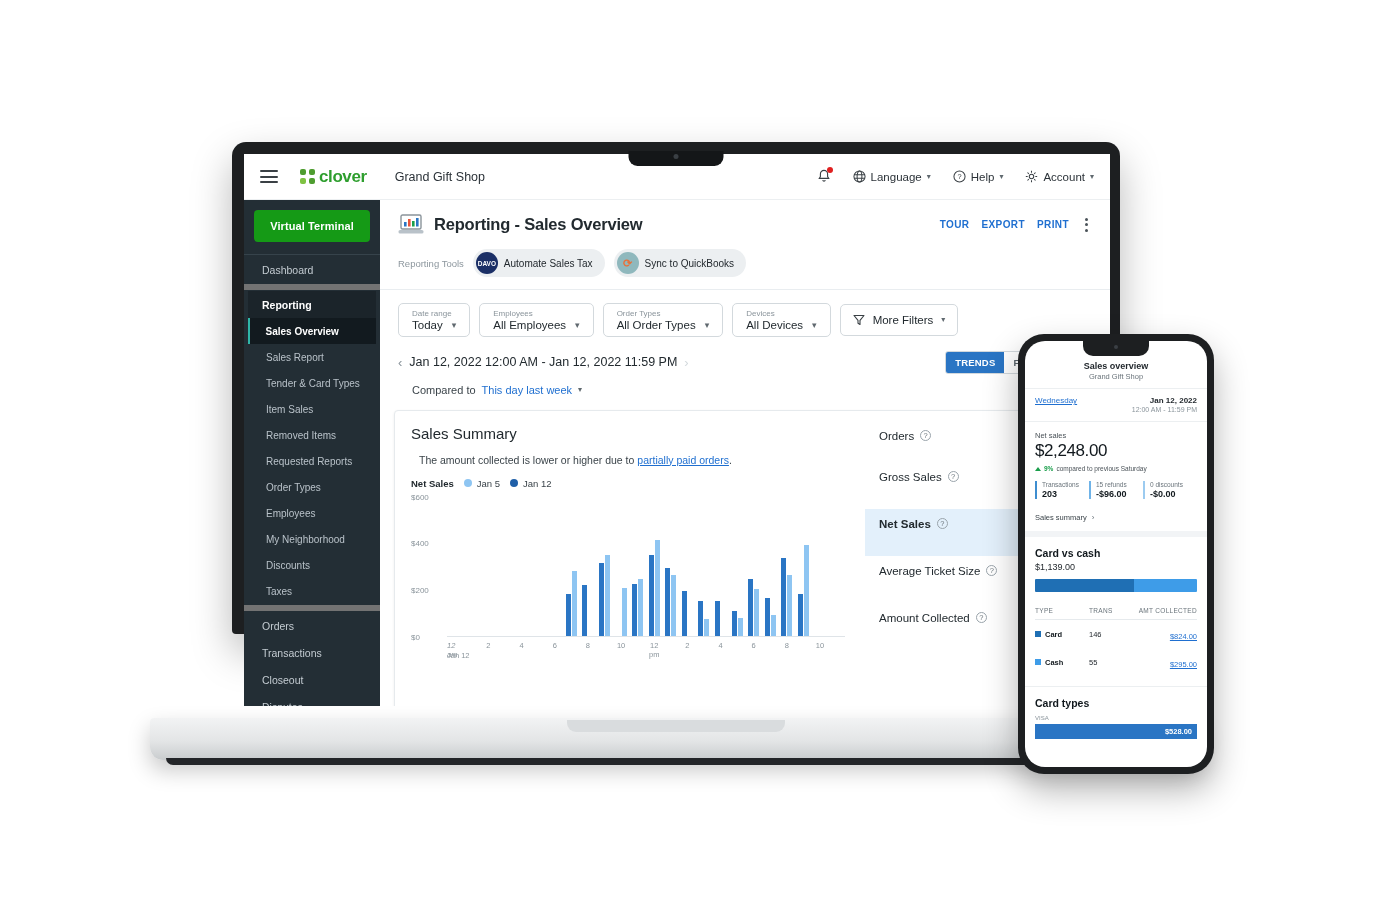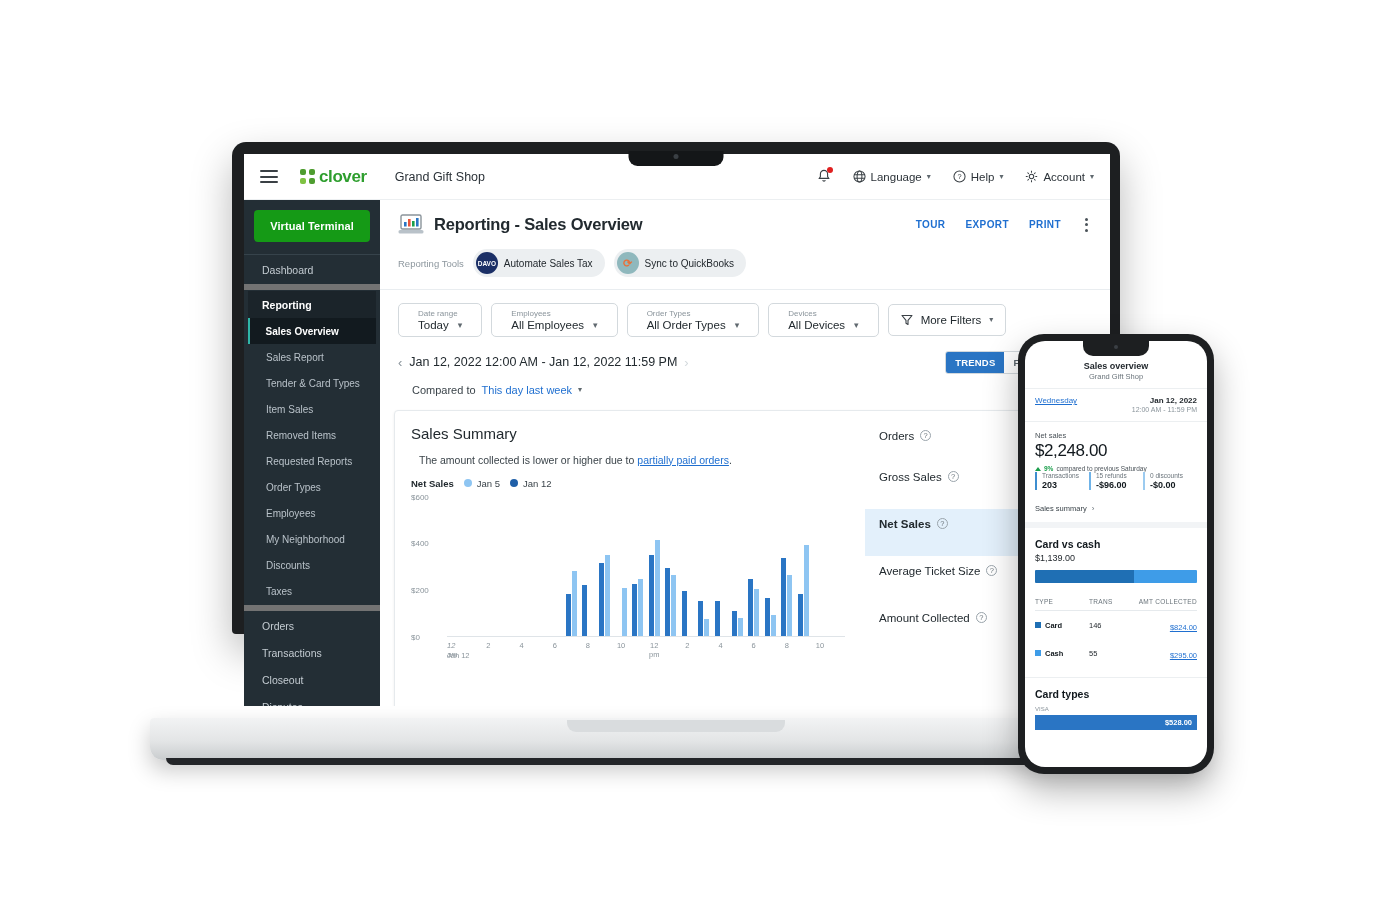--- a/index.html
+++ b/index.html
@@ -85,34 +85,34 @@
   .nav-item.sub.active { background:#121a1f; color:#fff; font-weight:700; border-left:2.5px solid #2fb6a8; padding-left:15.5px; }
   .nav-block { border-bottom:6px solid #737373; padding: 1px 4px; }
 
   
   .content { flex:1; background:#fff; overflow:hidden; position:relative; }
   .page-head { display:flex; align-items:center; padding: 14px 18px 4px 18px; }
   .page-icon {
     width:26px; height:21px; margin-right:10px; position:relative; flex:0 0 26px;
   }
   .page-title { font-size:16.5px; font-weight:700; color:#222a2f; letter-spacing:-.2px; }
-  .head-actions { margin-left:auto; display:flex; align-items:center; gap:20px; }
+  .head-actions { margin-left:auto; display:flex; align-items:center; gap:12px; }
   .act { font-size:10px; font-weight:700; color:#1f6fd0; letter-spacing:.4px; cursor:pointer; }
   .kebab { display:flex; flex-direction:column; gap:2.5px; cursor:pointer; padding:2px 4px;}
   .kebab i { width:3px; height:3px; border-radius:50%; background:#4a5258; display:block; }
 
   .tools-row { display:flex; align-items:center; gap:9px; padding: 10px 18px 12px; border-bottom:1px solid #e9edf0; }
   .tools-label { font-size:9.5px; color:#8d979e; }
   .chip { display:flex; align-items:center; gap:6px; background:#eceff1; border-radius:20px; padding:3px 12px 3px 3px; cursor:pointer;}
   .chip-badge { width:22px; height:22px; border-radius:50%; display:flex; align-items:center; justify-content:center;
     font-size:6.5px; font-weight:700; color:#fff; }
   .chip-label { font-size:10px; color:#23292e; font-weight:500; }
 
   .filters { display:flex; align-items:center; gap:9px; padding: 13px 18px 0; }
-  .fbox { border:1px solid #d3d9dd; border-radius:5px; padding:5px 19px; min-width:62px; cursor:pointer; position:relative;}
+  .fbox { border:1px solid #d3d9dd; border-radius:5px; padding:5px 13px; min-width:62px; cursor:pointer; position:relative;}
   .fbox-lab { font-size:8px; color:#8a949b; line-height:1.2; }
   .fbox-row { display:flex; align-items:center; gap:9px; }
   .fbox-val { font-size:11.5px; color:#222a2f; }
   .fbox .caret { margin-left:auto; font-size:9px; }
   .more-filters { border:1px solid #d3d9dd; border-radius:5px; padding:9px 12px; display:flex; align-items:center; gap:8px; cursor:pointer;}
   .mf-label { font-size:11.5px; color:#222a2f; }
 
   .date-row { display:flex; align-items:center; padding: 14px 18px 0; position:relative; }
   .date-arrow { font-size:13px; color:#8a949b; cursor:pointer; padding:0 7px 0 0; }
   .date-arrow.right { color:#d3d9dd; padding:0 0 0 7px;}
@@ -188,21 +188,21 @@
   .ph-dright { text-align:right; }
   .ph-date { font-size:8px; color:#23292e; font-weight:700; }
   .ph-time { font-size:7px; color:#8a949b; margin-top:1px;}
   .ph-sec { padding: 9px 10px 6px; }
   .ph-lab { font-size:7.5px; color:#4a5258; }
   .ph-big { font-size:17px; color:#11181d; font-weight:400; letter-spacing:-.4px; margin-top:1px; }
   .ph-cmp { display:flex; align-items:center; gap:3px; margin-top:4px; }
   .ph-cmp .tri { border-left:3px solid transparent; border-right:3px solid transparent; border-bottom:4px solid #1a9e4b; }
   .ph-cmp-pct { font-size:6.5px; color:#1a9e4b; font-weight:700; }
   .ph-cmp-txt { font-size:6.5px; color:#4a5258; }
-  .ph-stats { display:flex; }
+  .ph-stats { display:flex; margin-top:9px; }
   .ph-stat { flex:1; border-left:2px solid #3e8ed0; padding-left:5px; }
   .ph-stat:nth-child(2){ border-left-color:#6fb3e8; }
   .ph-stat:nth-child(3){ border-left-color:#9ccbf0; }
   .ph-stat-l { font-size:6.5px; color:#6a747b; }
   .ph-stat-v { font-size:9px; color:#11181d; font-weight:600; margin-top:1px;}
   .ph-link-row { padding: 8px 10px 9px; display:flex; align-items:center; gap:5px; border-bottom:6px solid #f2f4f6;}
   .ph-link { font-size:7.5px; color:#3b444a; }
   .ph-chev { font-size:8px; color:#6a747b; }
   .ph-card { padding: 10px 10px 10px; border-bottom:1px solid #eceff1; }
   .ph-card-t { font-size:10.5px; color:#11181d; font-weight:700; }

